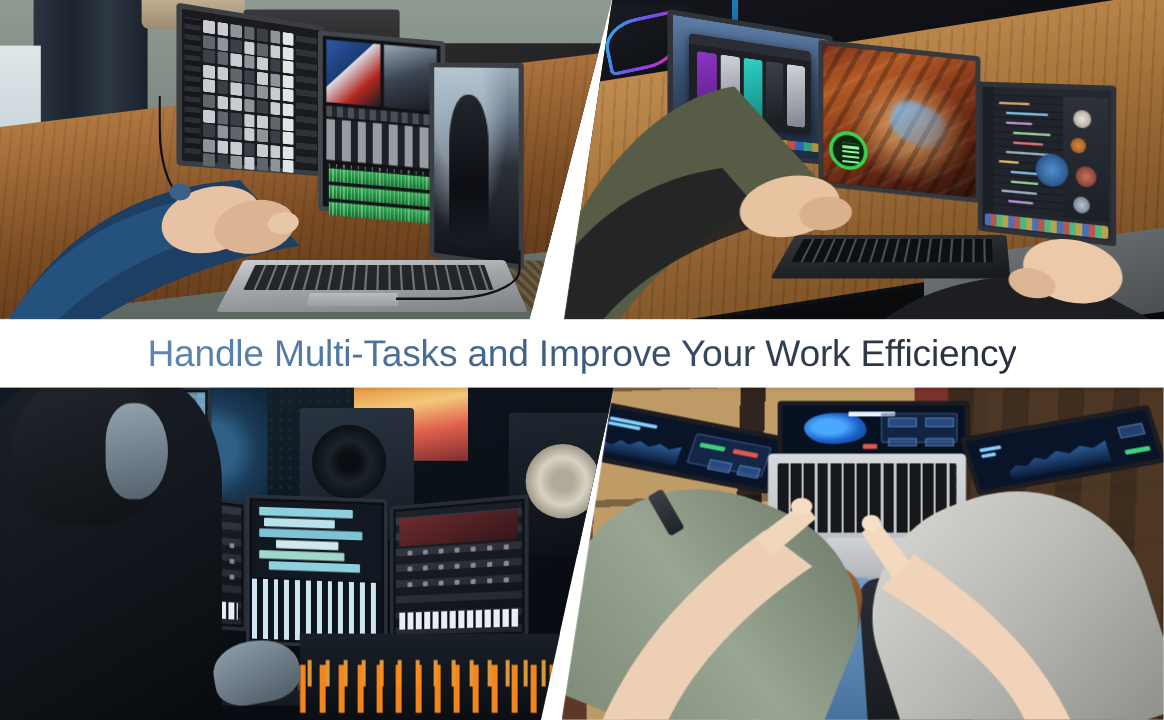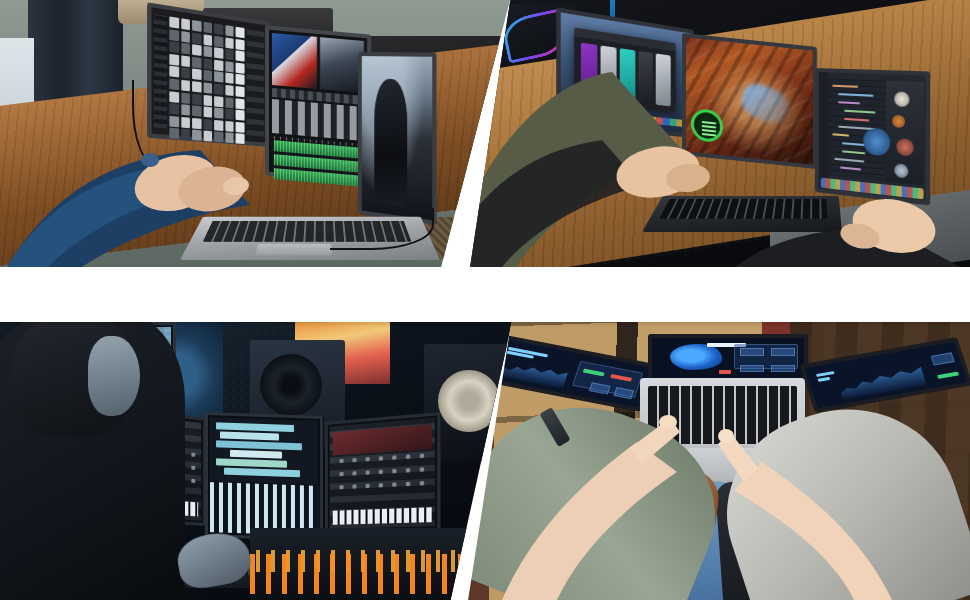--- a/index.html
+++ b/index.html
@@ -570,20 +570,23 @@
           <ellipse cx="196" cy="172" rx="42" ry="25" fill="#e7c3a0" transform="rotate(-10 196 172)"></ellipse>
           <ellipse cx="226" cy="178" rx="22" ry="14" fill="#d9b18c" transform="rotate(-6 226 178)"></ellipse>
           <path d="M250 290 C 290 240, 360 225, 430 230 L 500 268 L 500 290 Z" fill="#1c1e22"></path>
           <ellipse cx="432" cy="226" rx="42" ry="26" fill="#ecc9a8" transform="rotate(12 432 226)"></ellipse>
           <ellipse cx="398" cy="236" rx="20" ry="12" fill="#dcb694" transform="rotate(14 398 236)"></ellipse>
         </svg>
       </div>
     </div>
   </div>
 
+  <div class="caption-band">
+    <div class="headline">Handle Multi-Tasks and Improve Your Work Efficiency</div>
+  </div>
   <div class="band-shadow"></div>
 
   <div class="row row-bottom">
 
     <div class="pane pane-bl">
       <div class="scene">
         <div class="q3-room"></div>
         <div class="q3-acoustic"></div>
         <div class="q3-art2"></div>
         <div class="q3-art1"></div>

